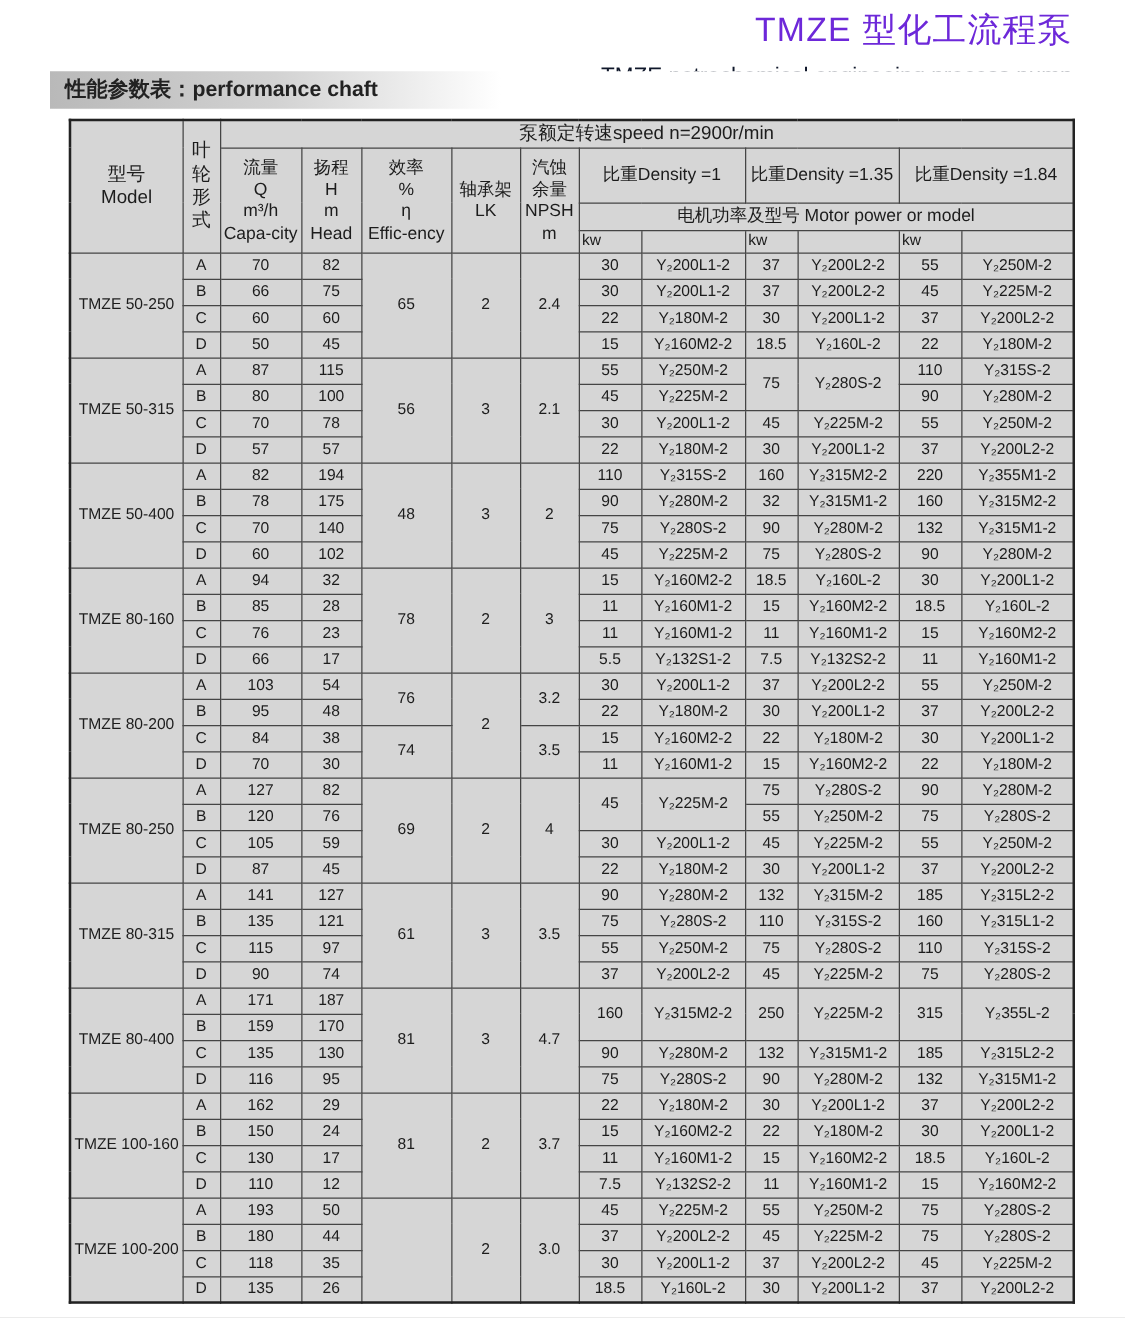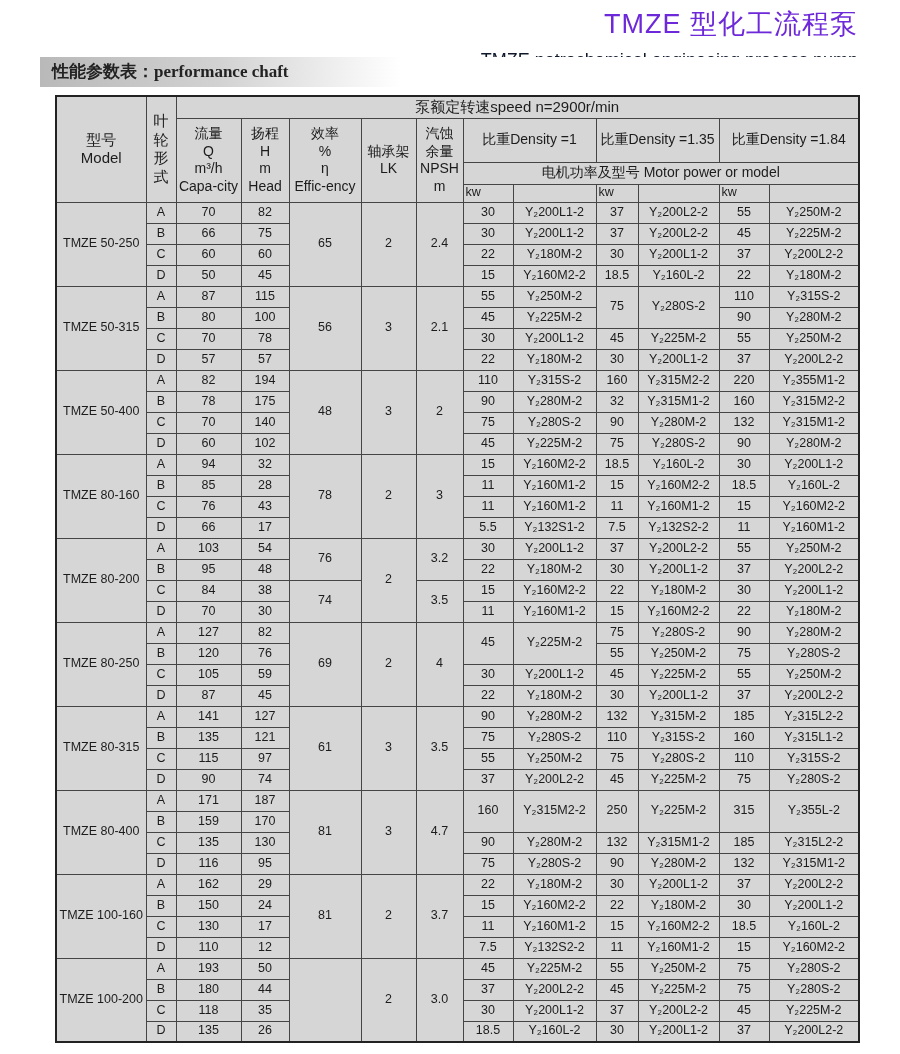--- a/index.html
+++ b/index.html
@@ -8,21 +8,21 @@
     font-family:"Liberation Sans","DejaVu Sans",sans-serif;
     color:#1c1c1c; position:relative; overflow:hidden;
   }
   .page { position:absolute; inset:0; }
   .title-block { position:absolute; top:6px; right:42px; text-align:right; }
   .title-cn { font-size:27px; font-weight:normal; letter-spacing:1px; color:#6d28d9; }
   .subtitle-en { font-size:18px; color:#0f172a; margin-top:8px; }
   .section-bar {
     position:absolute; top:57px; left:40px; width:820px; height:30px;
     background:linear-gradient(to right,#b9b9b9 0%, #d2d2d2 22%, #ffffff 44%);
-    font-size:17px; font-weight:bold; line-height:30px; padding-left:12px; color:#222;font-family:Liberation Serif, serif;
+    font-size:17px; font-weight:bold; line-height:30px; padding-left:12px; color:#222;
   }
   table.perf {
     position:absolute; top:95px; left:55px; width:803px;
     border-collapse:collapse; table-layout:fixed;
     background:#d6d6d6; border:2px solid #222;
   }
   table.perf td, table.perf th {
     border:1px solid #454545; text-align:center; vertical-align:middle;
     font-size:12.5px; font-weight:normal; padding:0 1px; line-height:1.25;
     overflow:hidden; white-space:pre-line;
@@ -273,21 +273,21 @@
           <td>11</td>
           <td>Y₂160M1-2</td>
           <td>15</td>
           <td>Y₂160M2-2</td>
           <td>18.5</td>
           <td>Y₂160L-2</td>
         </tr>
         <tr>
           <td class="type-cell">C</td>
           <td>76</td>
-          <td>43</td>
+          <td>23</td>
           <td>11</td>
           <td>Y₂160M1-2</td>
           <td>11</td>
           <td>Y₂160M1-2</td>
           <td>15</td>
           <td>Y₂160M2-2</td>
         </tr>
         <tr>
           <td class="type-cell">D</td>
           <td>66</td>

